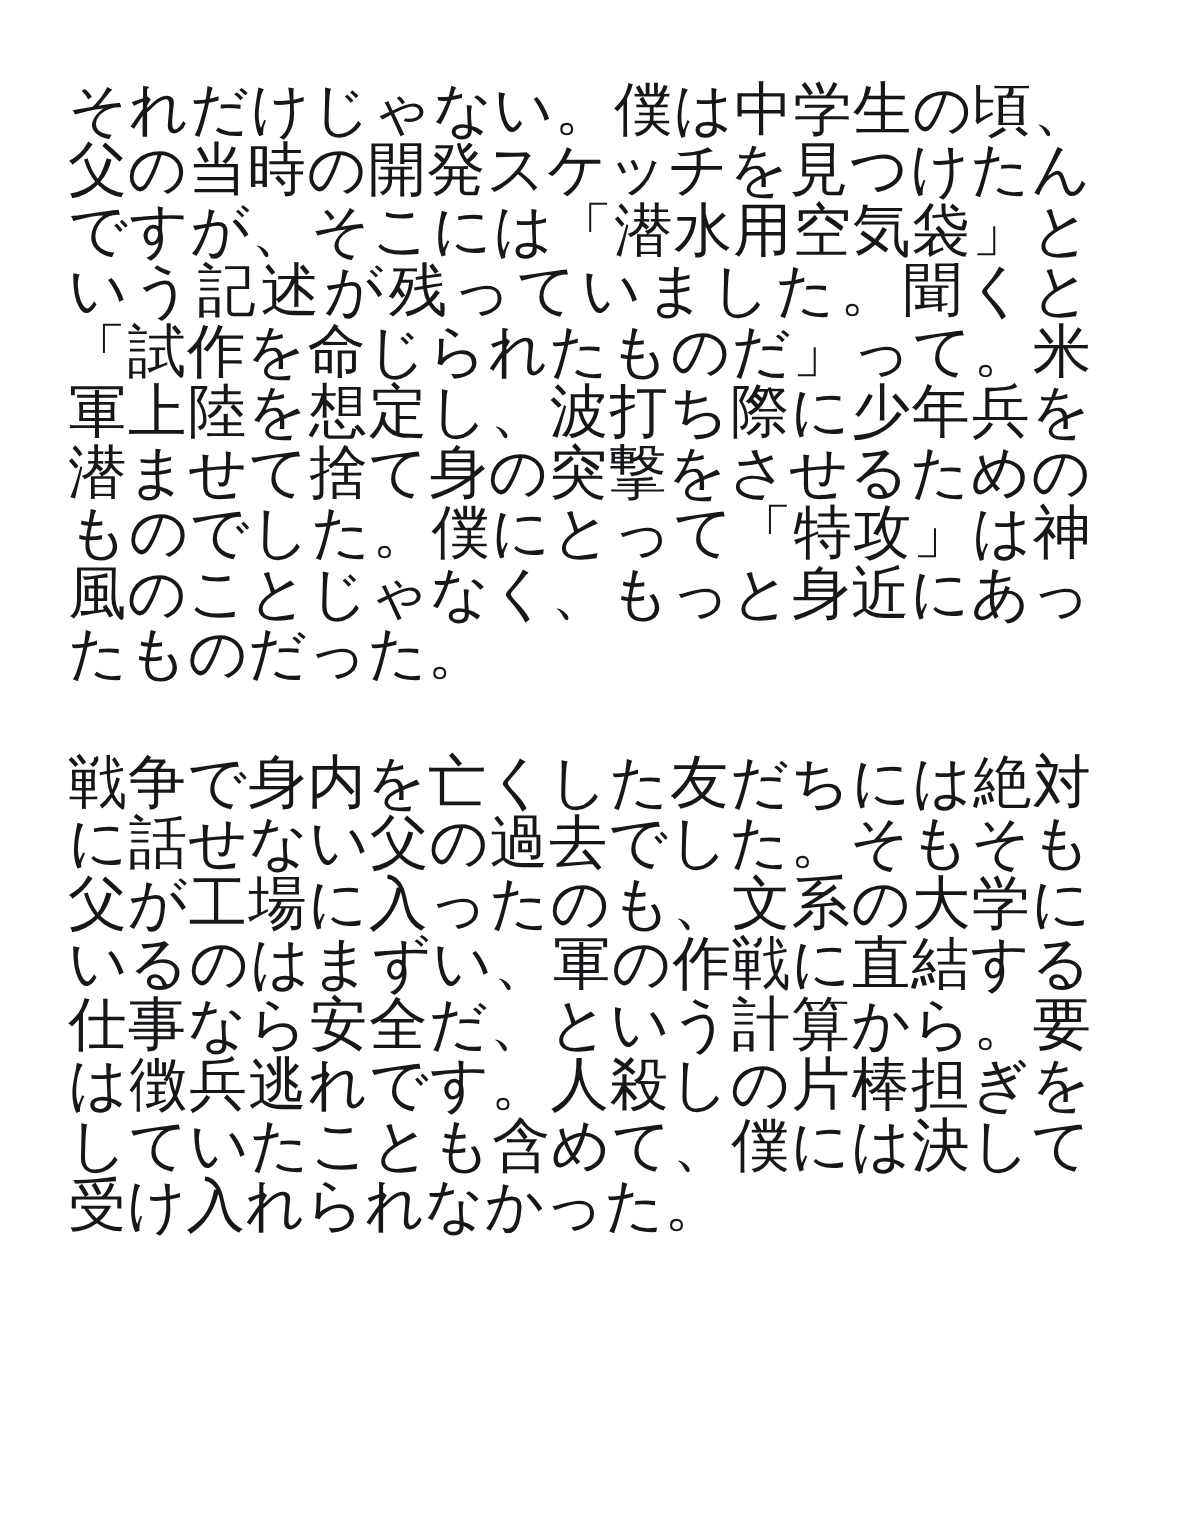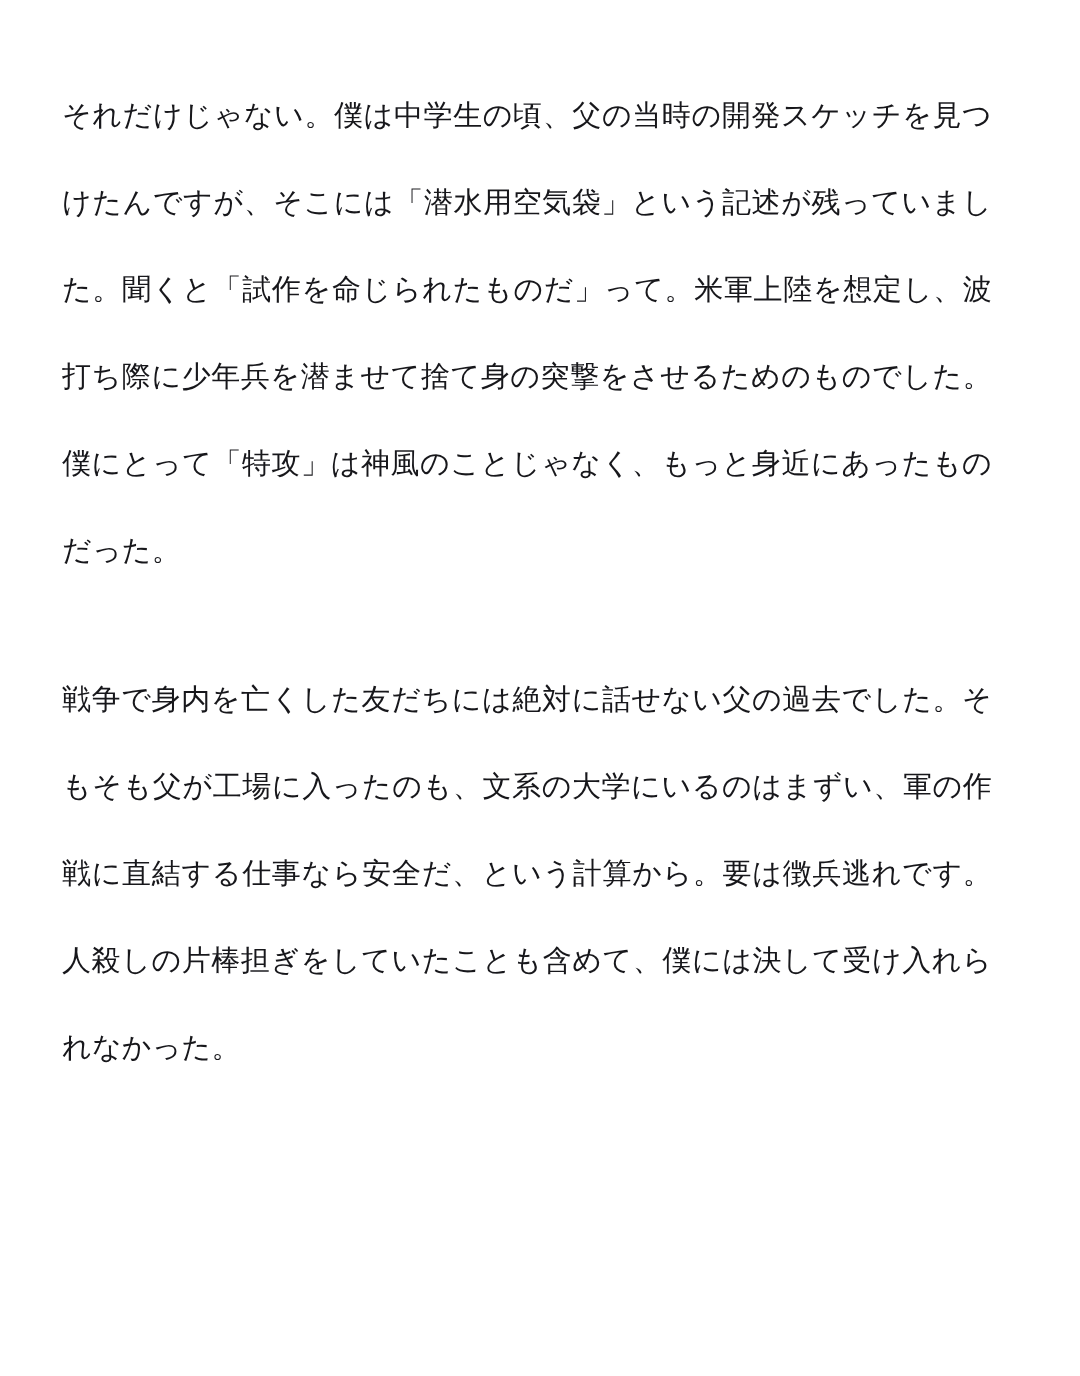--- a/index.html
+++ b/index.html
@@ -18,22 +18,22 @@
     box-sizing: border-box;
     width: 1080px;
     height: 1376px;
     padding: 72px 88px 0 62px;
     background: #ffffff;
   }
   .article {
     display: block;
   }
   .para {
-    font-size: 29px;
-    line-height: 87px;
+    font-size: 53px;
+    line-height: 55px;
     letter-spacing: 0.2px;
     text-align: justify;
     text-justify: inter-character;
     margin: 0;
     color: #17171b;
     font-weight: 400;
   }
   .para + .para {
     margin-top: 62px;
   }

